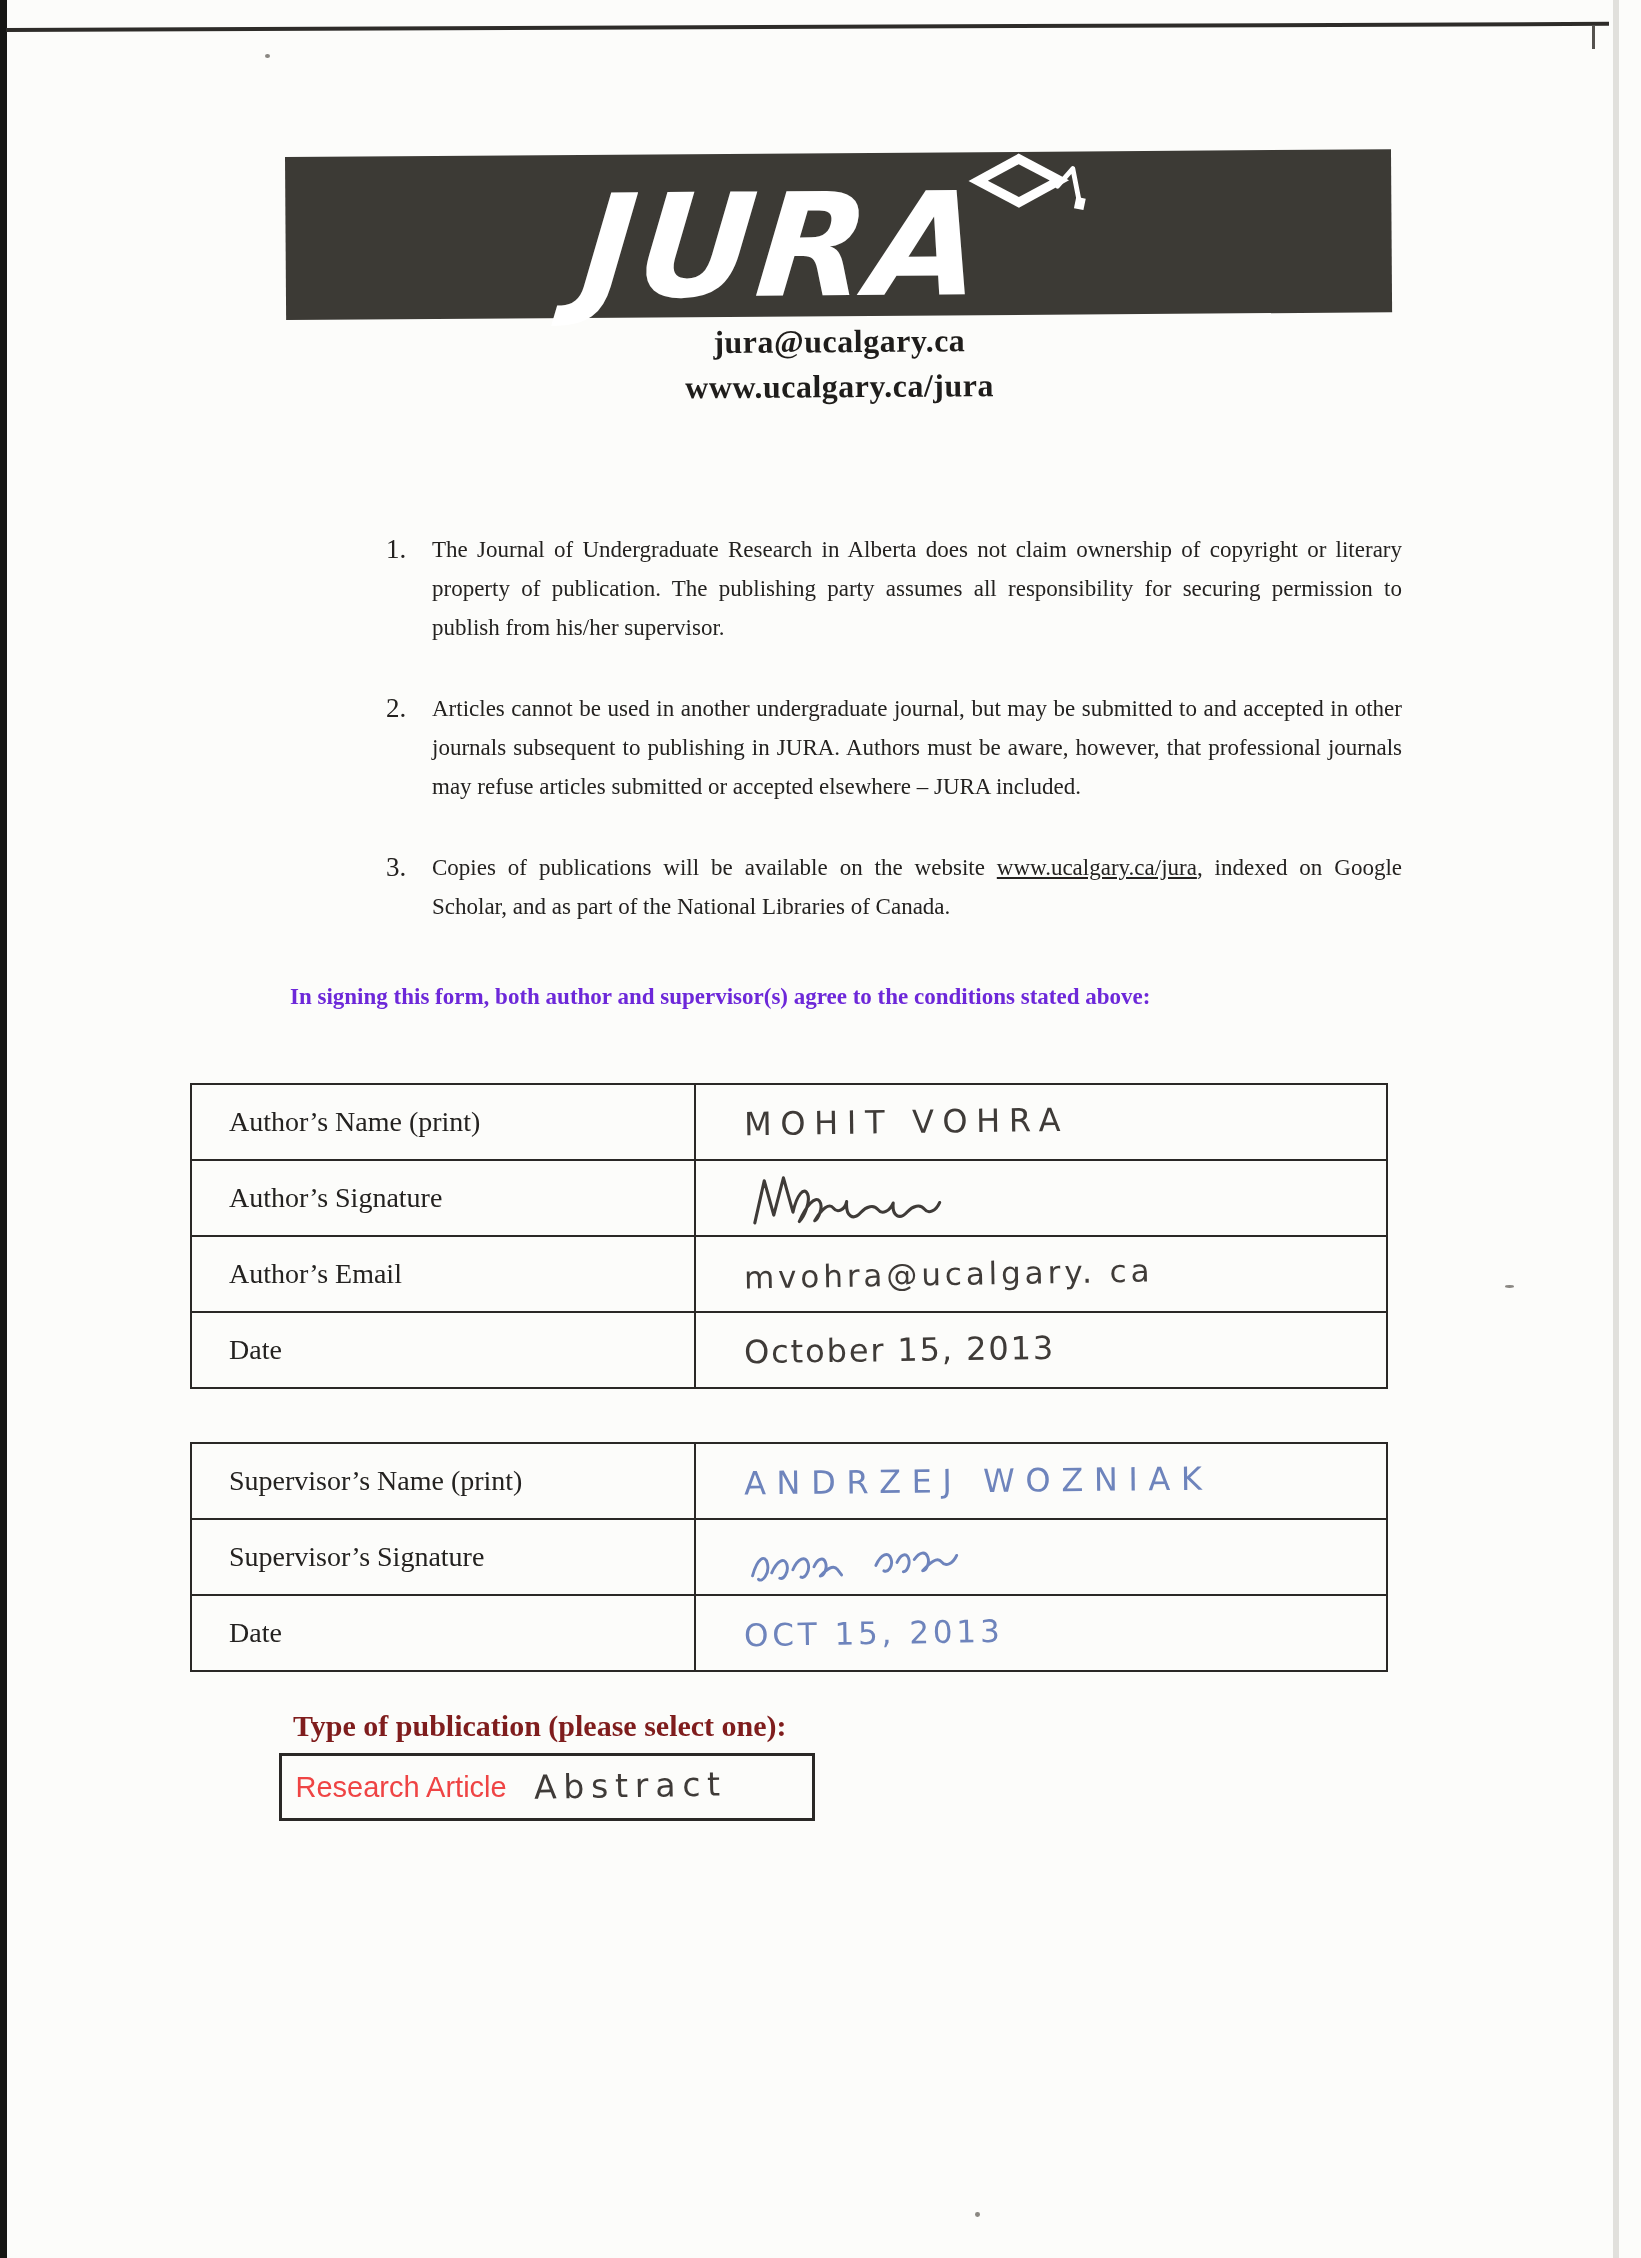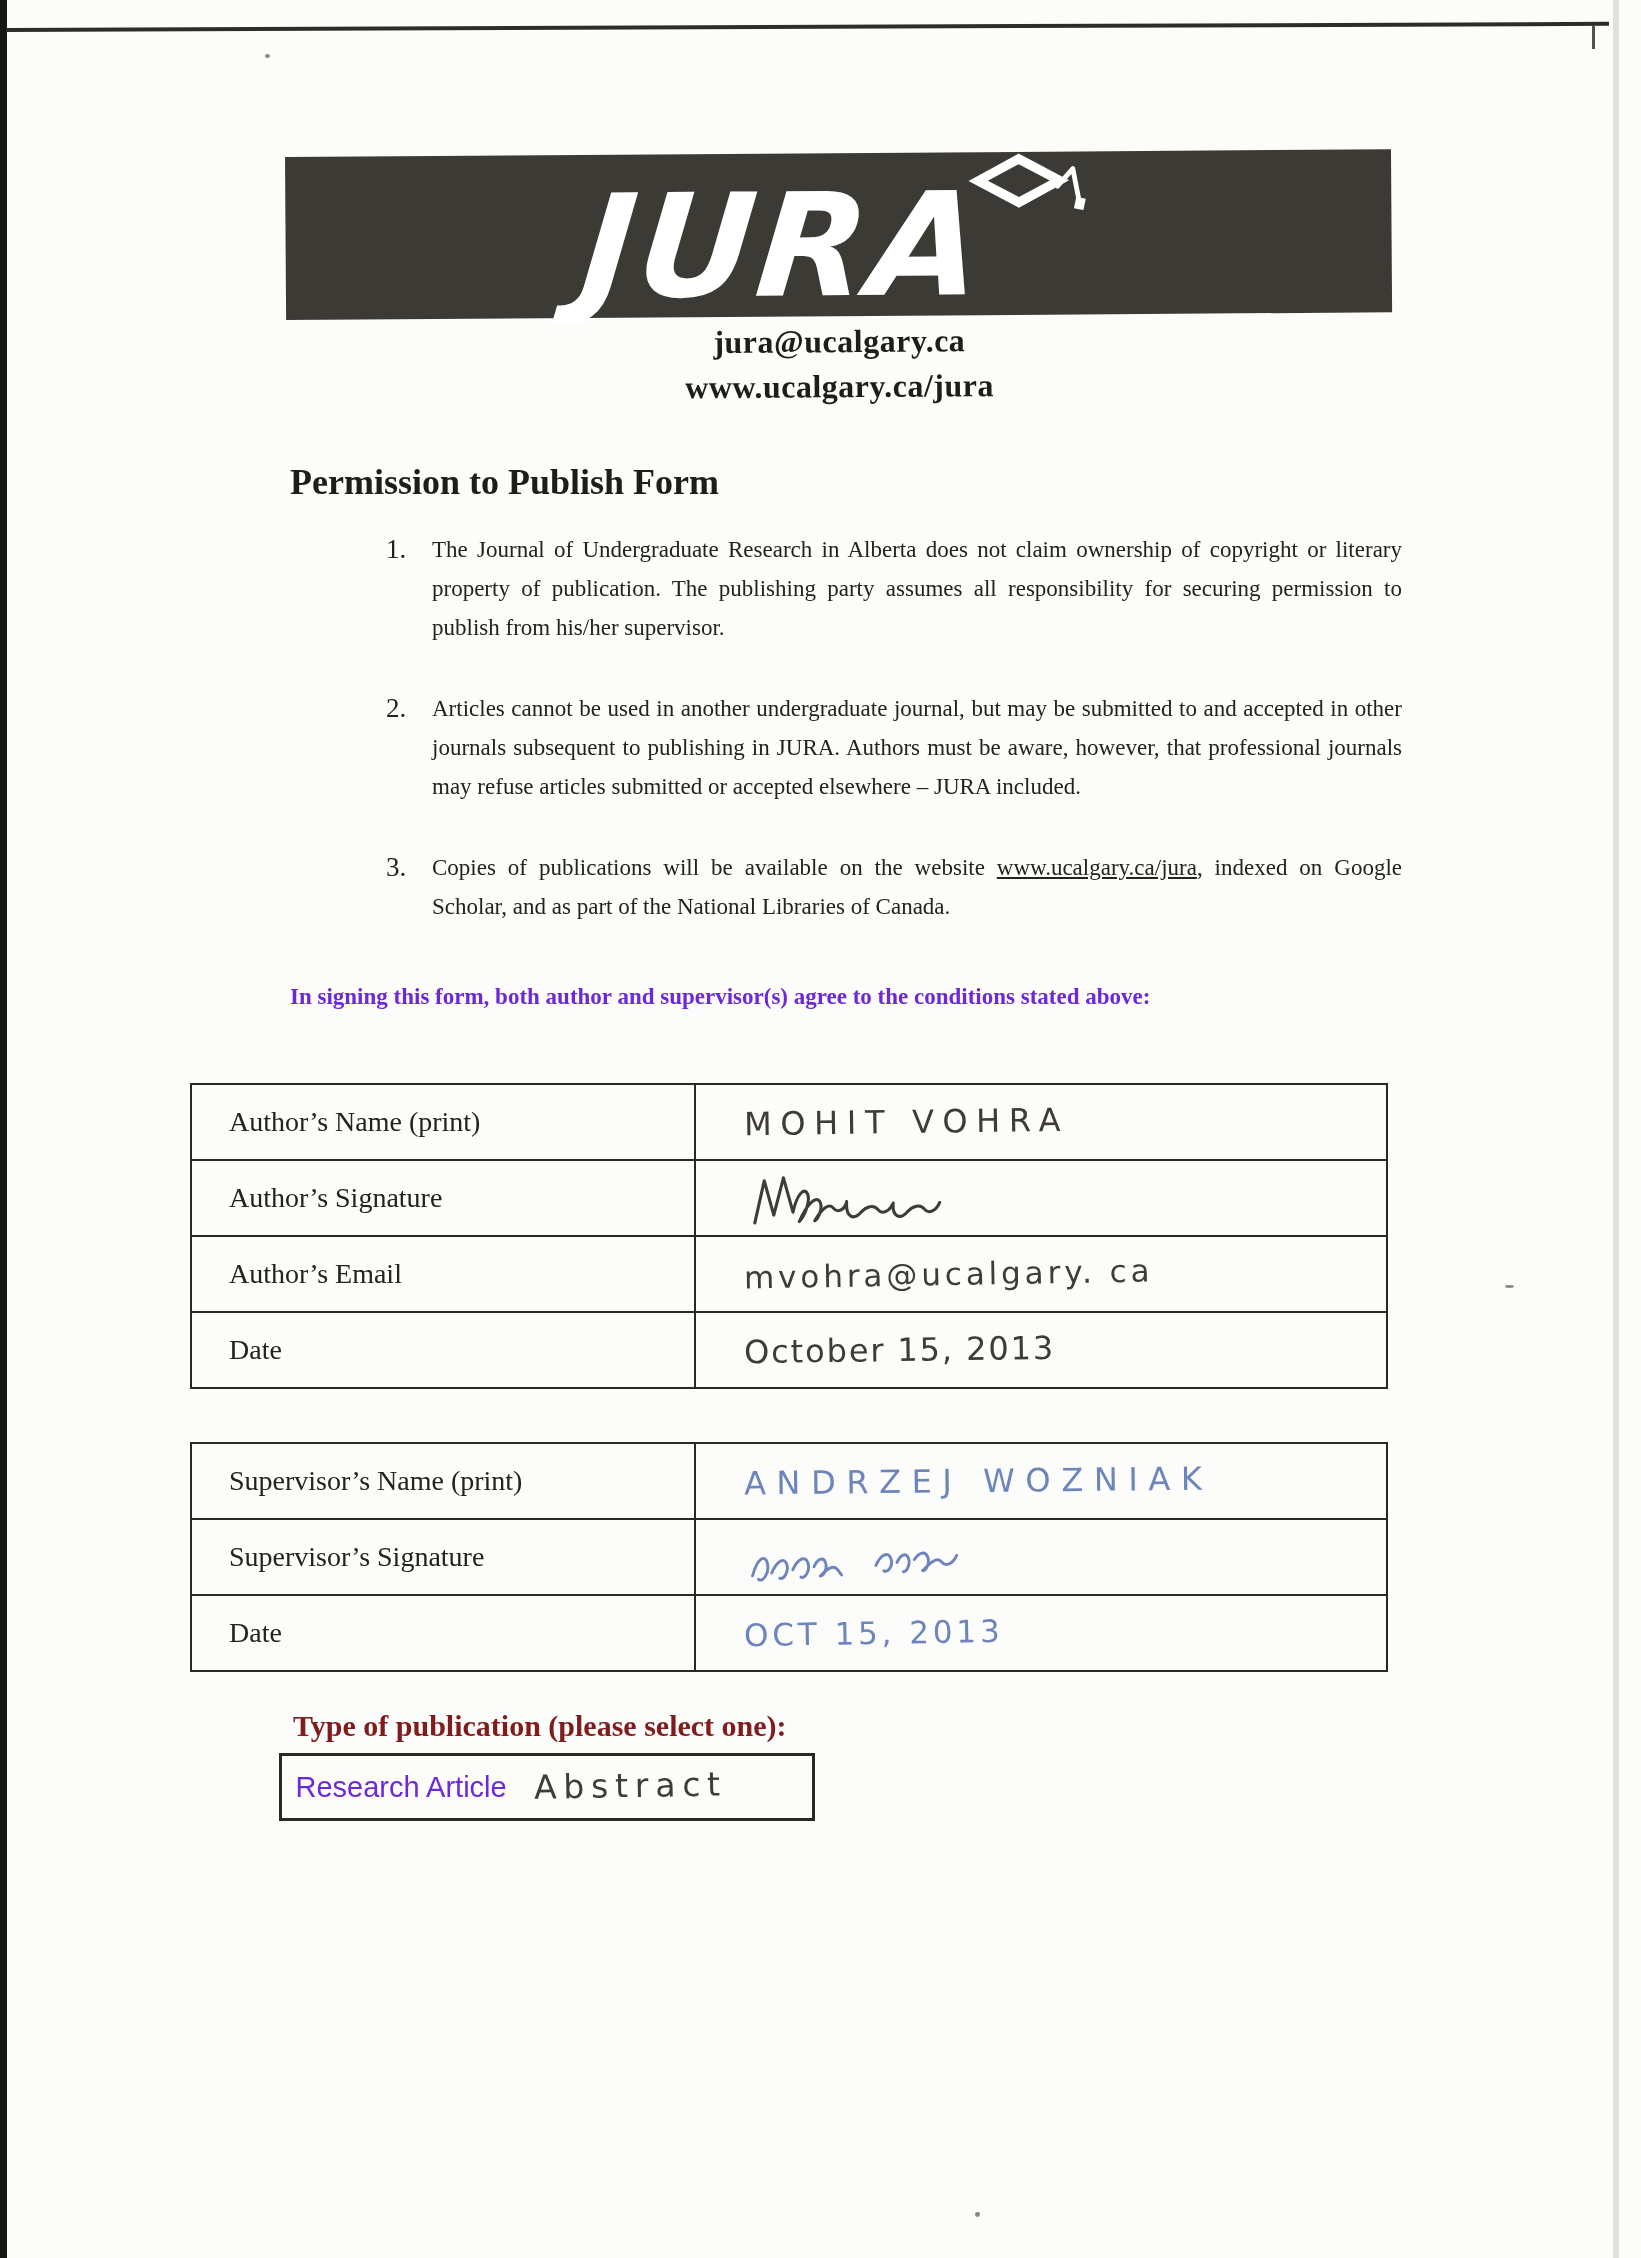--- a/index.html
+++ b/index.html
@@ -66,21 +66,21 @@
   .hw-date-caps{font-size:31px;letter-spacing:3.9px;transform:rotate(-1deg);}
   .ink-blue{color:#6e84bc;}
   .sig{transform:rotate(-3deg);display:block;}
 
   
   .pub-heading{position:absolute;left:293px;top:1709px;font-weight:bold;font-size:30px;color:#7f1d1d;}
   .pub-box{
     position:absolute;left:279px;top:1753px;width:530px;height:62px;
     border:3.9px solid #2a2826;display:flex;align-items:center;background:#fcfcfa;
   }
-  .pub-option{margin-left:13.5px;font-family:"Liberation Sans", sans-serif;font-size:29px;color:#6d28d9;}
+  .pub-option{margin-left:13.5px;font-family:"Liberation Sans", sans-serif;font-size:29px;color:#ef4444;}
   .pub-hw{margin-left:27px;font-size:33px;letter-spacing:6.8px;transform:rotate(-1deg) translateY(-1.9px);}
 </style>
 </head>
 <body>
 
 <div id="page">
 
   <div class="edge-left"></div>
   <div class="scanline-top"></div>
   <div class="scanline-tick"></div>
@@ -94,21 +94,20 @@
     <svg class="cap-svg" width="145" height="97" viewBox="0 0 150 100">
       <polygon points="20,42 72,14 124,42 72,70" fill="#ffffff"></polygon>
       <polygon points="40,42 72,25 104,42 72,59" fill="#3c3a35"></polygon>
       <polyline points="112,48 128,30 134,62" fill="none" stroke="#ffffff" stroke-width="5" stroke-linecap="round" stroke-linejoin="round"></polyline>
       <rect x="130" y="60" width="10" height="12" fill="#ffffff" transform="rotate(12 135 66)"></rect>
     </svg>
     <div class="contact email">jura@ucalgary.ca</div>
     <div class="contact website">www.ucalgary.ca/jura</div>
   </div>
 
-  <div class="form-title">Permission to Publish Form</div>
 
   <div class="conditions">
     <div class="cond-item">
       <span class="cond-num">1.</span>
       <div class="cond-text">The Journal of Undergraduate Research in Alberta does not claim ownership of copyright or literary property of publication. The publishing party assumes all responsibility for securing permission to publish from his/her supervisor.</div>
     </div>
     <div class="cond-item">
       <span class="cond-num">2.</span>
       <div class="cond-text">Articles cannot be used in another undergraduate journal, but may be submitted to and accepted in other journals subsequent to publishing in JURA. Authors must be aware, however, that professional journals may refuse articles submitted or accepted elsewhere – JURA included.</div>
     </div>

